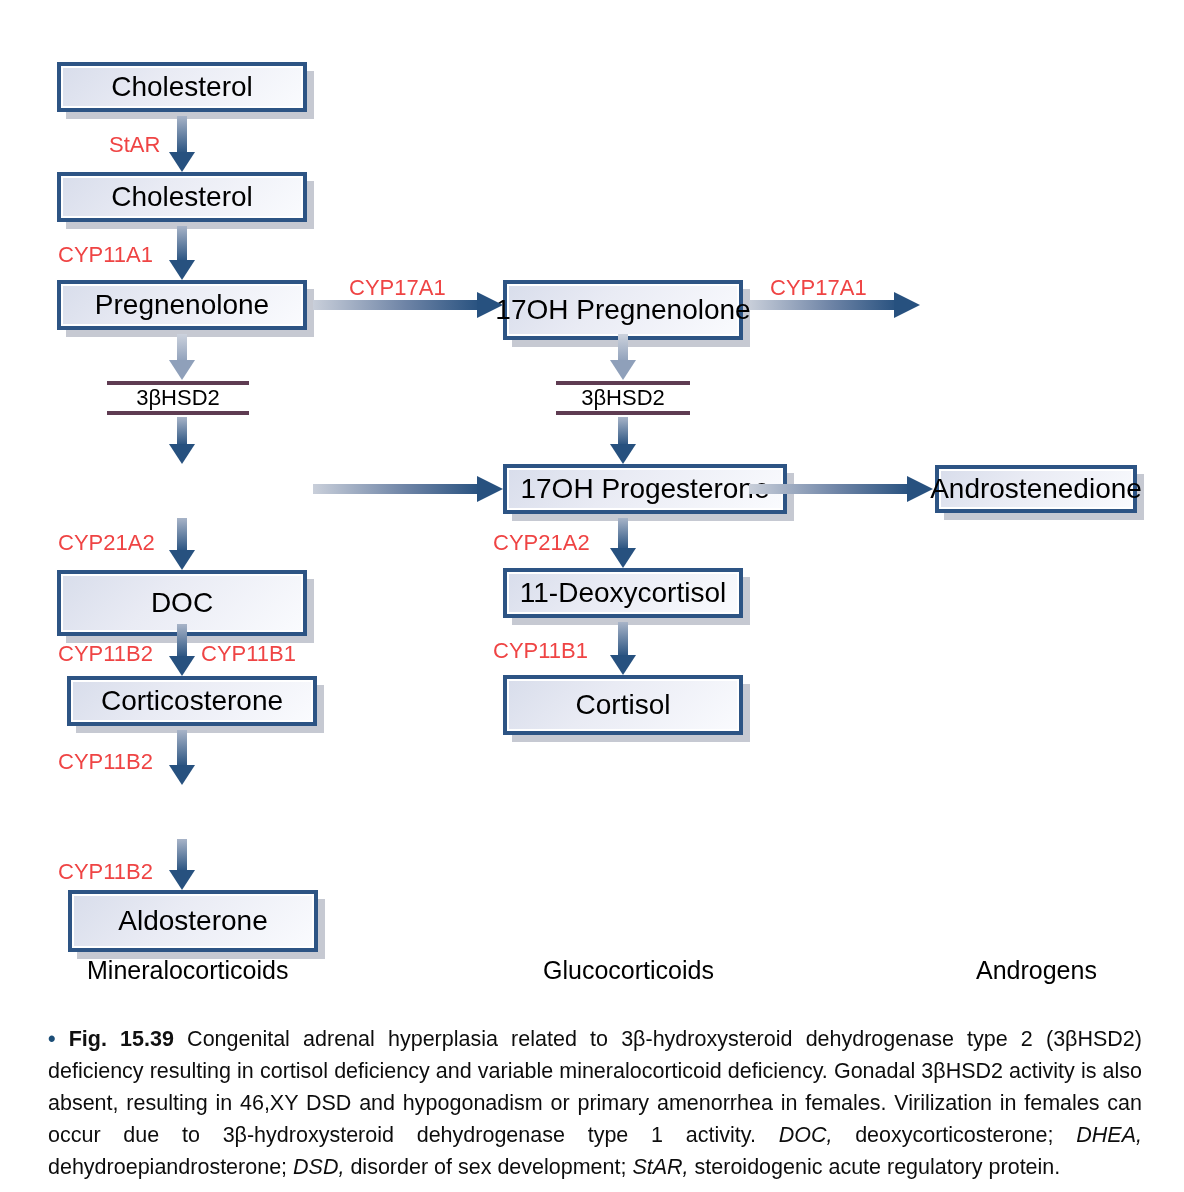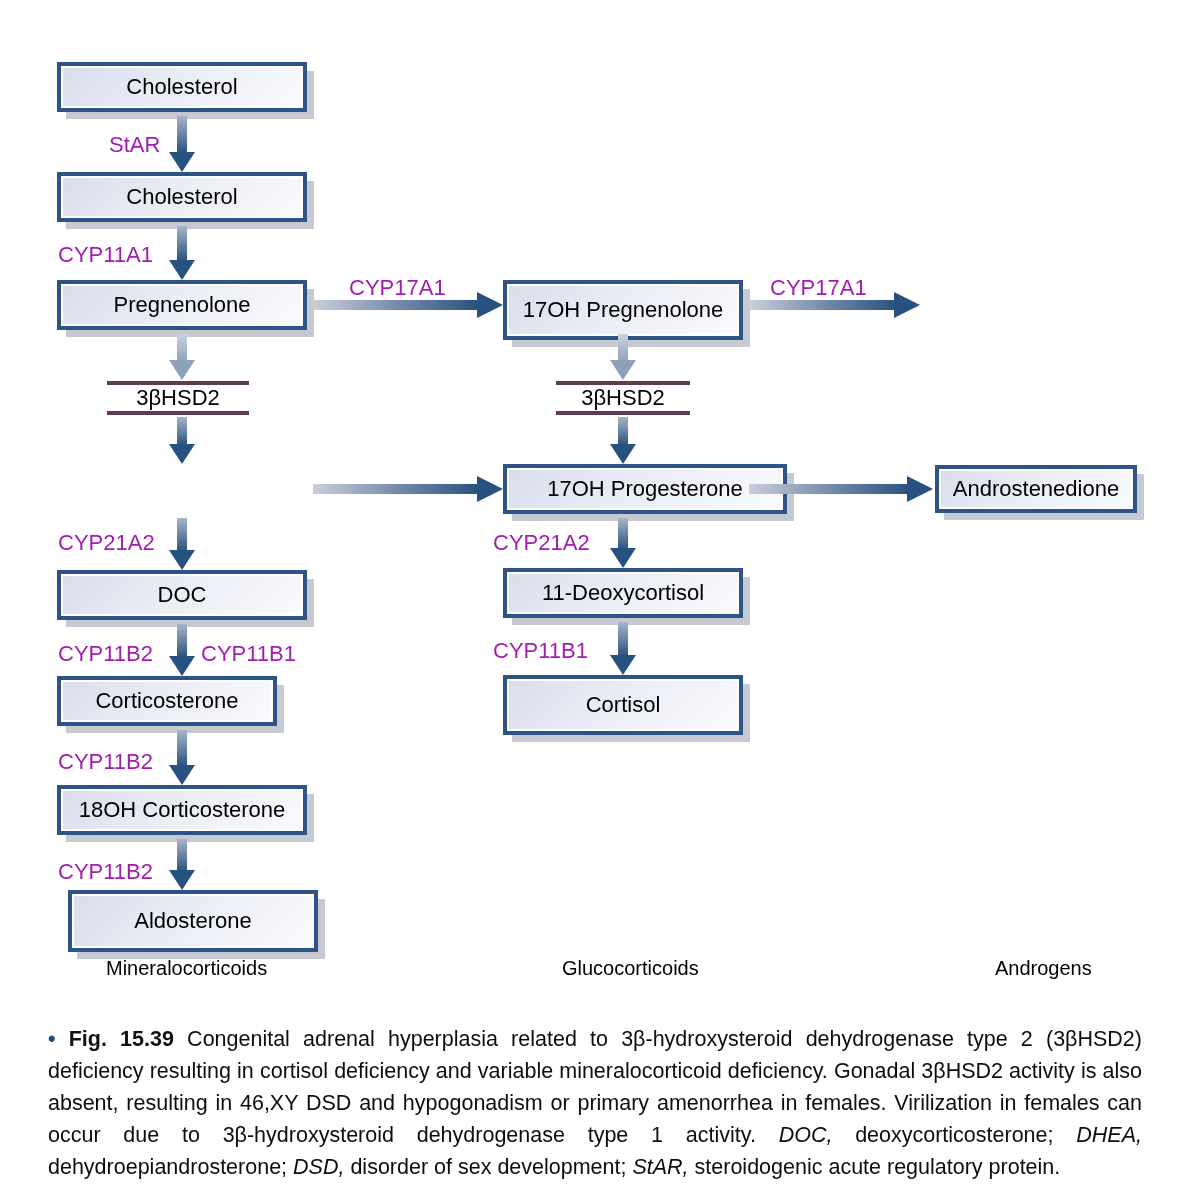--- a/index.html
+++ b/index.html
@@ -2,49 +2,48 @@
 <html><head>
 <meta charset="utf-8">
 <style>
   html,body{margin:0;padding:0;background:#ffffff;}
   #canvas{position:relative;width:1184px;height:1192px;background:#ffffff;overflow:hidden;
           font-family:"Liberation Sans","DejaVu Sans",sans-serif;color:#000;}
   .box{position:absolute;box-sizing:border-box;border:4px solid #2d5484;
        background:linear-gradient(135deg,#d8ddeb 0%,#e9ebf4 40%,#fafbfe 100%);
        box-shadow:8px 8px 0 -1px #c6c9d2, inset 0 0 0 2px #ffffff;
        display:flex;align-items:center;justify-content:center;
-       font-size:22px;line-height:1;white-space:nowrap;text-align:right;}
-  .enz{position:absolute;font-size:22px;line-height:1;white-space:nowrap;color:#a21caf;}
+       font-size:28px;line-height:1;white-space:nowrap;text-align:right;}
+  .enz{position:absolute;font-size:22px;line-height:1;white-space:nowrap;color:#ef4444;}
   .vshaft{position:absolute;width:10px;background:linear-gradient(to bottom,#a8b4c8,#27517f);}
   .vhead{position:absolute;width:0;height:0;border-left:13px solid transparent;
          border-right:13px solid transparent;border-top:20px solid #27517f;}
   .vshaft.gray{background:linear-gradient(to bottom,#ccd2dd,#8fa0ba);}
   .vhead.gray{border-top-color:#8fa0ba;}
   .hshaft{position:absolute;height:10px;background:linear-gradient(to right,#c9cfda 0%,#6e84a6 55%,#27517f 100%);}
   .hhead{position:absolute;width:0;height:0;border-top:13px solid transparent;
          border-bottom:13px solid transparent;border-left:26px solid #27517f;}
   .bar{position:absolute;box-sizing:border-box;border-top:4px solid #5f3c52;border-bottom:4px solid #5f3c52;
        height:34px;display:flex;align-items:center;justify-content:center;font-size:22px;line-height:1;}
-  .footer{position:absolute;font-size:20px;line-height:1;white-space:nowrap;margin-left:19px;}
+  .footer{position:absolute;font-size:25px;line-height:1;white-space:nowrap;}
   #caption{position:absolute;left:48px;top:1001px;width:1094px;font-size:21.5px;line-height:32px;
            text-align:justify;color:#0d0d0d;}
   #caption .bullet{color:#1c4e77;font-weight:bold;}
   #caption .figlabel{font-weight:bold;color:#111;}
 </style>
 </head>
 <body>
 
 <div id="canvas">
 
   <div class="box" style="left:57px;top:62px;width:250px;height:50px">Cholesterol</div>
   <div class="box" style="left:57px;top:172px;width:250px;height:50px">Cholesterol</div>
   <div class="box" style="left:57px;top:280px;width:250px;height:50px">Pregnenolone</div>
-  <div class="box" style="left:57px;top:570px;width:250px;height:50px">DOC</div>
-  <div class="box" style="left:57px;top:676px;width:220px;height:50px">Corticosterone</div>
-  <div class="box" style="left:57px;top:785px;width:250px;height:50px">18OH Corticosterone</div>
+  <div class="box" style="left:57px;top:570px;width:250px;height:66px">DOC</div>
+  <div class="box" style="left:67px;top:676px;width:250px;height:50px">Corticosterone</div>
   <div class="box" style="left:68px;top:890px;width:250px;height:62px">Aldosterone</div>
 
   <div class="box" style="left:503px;top:280px;width:240px;height:60px">17OH Pregnenolone</div>
   <div class="box" style="left:503px;top:464px;width:284px;height:50px">17OH Progesterone</div>
   <div class="box" style="left:503px;top:568px;width:240px;height:50px">11-Deoxycortisol</div>
   <div class="box" style="left:503px;top:675px;width:240px;height:60px">Cortisol</div>
 
   <div class="box" style="left:935px;top:465px;width:202px;height:48px">Androstenedione</div>
 
   <div class="bar" style="left:107px;top:381px;width:142px">3βHSD2</div>

